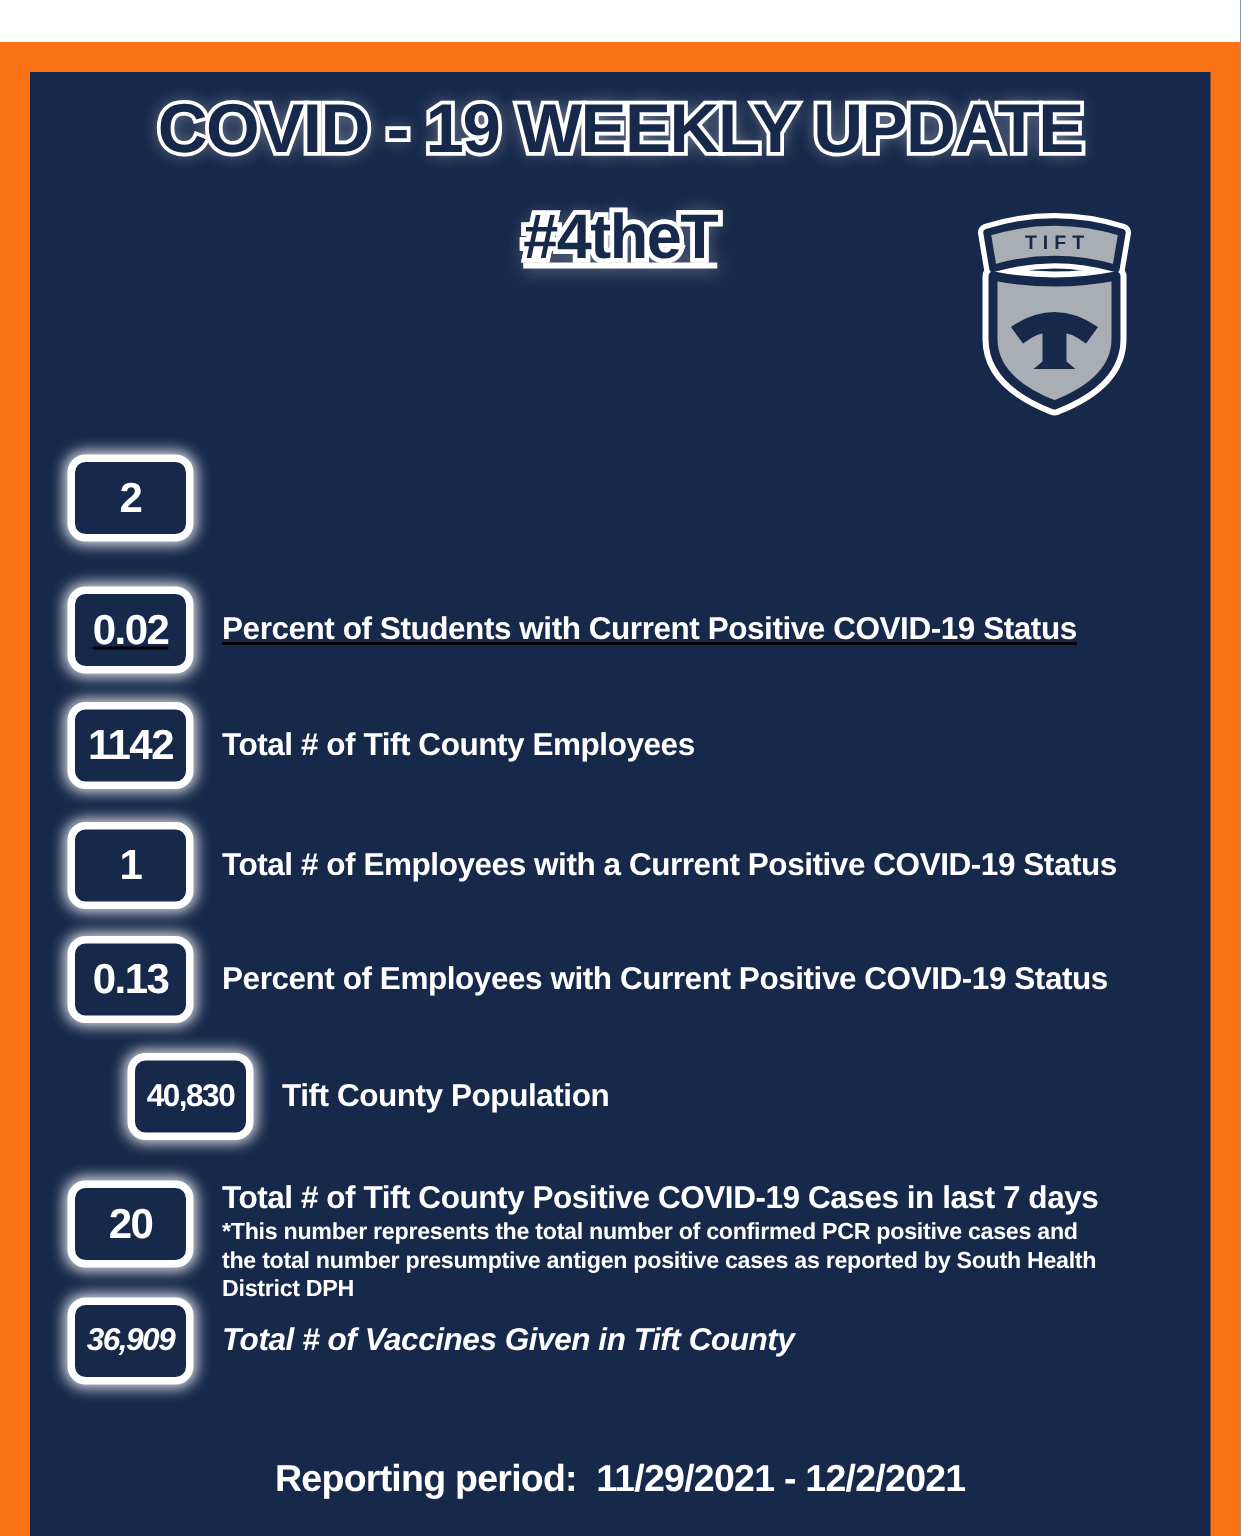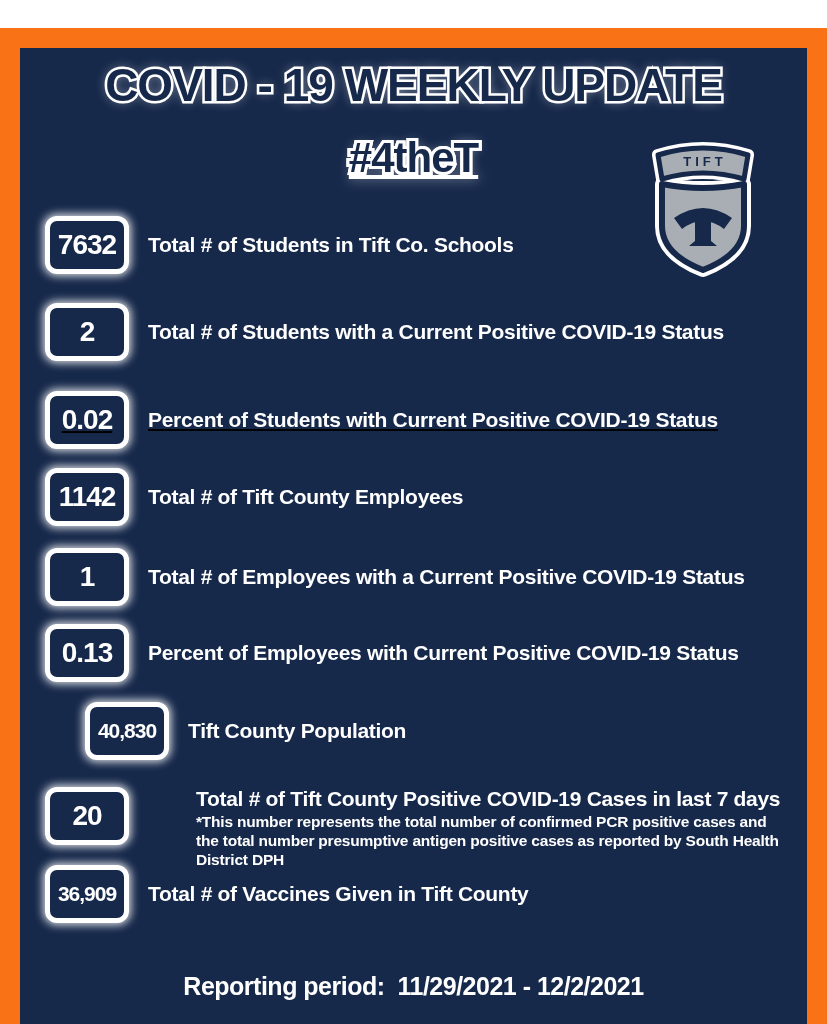--- a/index.html
+++ b/index.html
@@ -35,21 +35,21 @@
   .subtitle { top: 86px; font-size: 42px; text-decoration: underline; -webkit-text-stroke: 6px #ffffff; }
 
   
   .logo { position: absolute; left: 626px; top: 92px; width: 114px; height: 140px; }
 
   
   .row {
     position: absolute; left: 25px;
     display: flex; align-items: center;
   }
-  .row.top-align { align-items: flex-start; gap: 48px; }
+  .row.top-align { align-items: flex-start; }
 
   .numbox {
     flex: 0 0 auto;
     width: 74px; height: 48px;
     background: #17294b;
     border: 5px solid #ffffff;
     border-radius: 12px;
     box-shadow: 0 0 9px 2px rgba(255,255,255,0.85);
     display: flex; align-items: center; justify-content: center;
   }
@@ -72,21 +72,21 @@
   .footnote {
     color: #ffffff; font-weight: bold;
     font-size: 15.5px; letter-spacing: -0.2px;
     line-height: 1.22;
     max-width: 585px;
     margin-top: 2px;
   }
 
   .r1 { top: 168px; } .r2 { top: 255px; } .r3 { top: 343px; text-decoration: underline; }
   .r4 { top: 420px; } .r5 { top: 500px; } .r6 { top: 576px; }
-  .r7 { top: 654px; padding-left: 40px; } .r8 { top: 739px; } .r9 { top: 817px; }
+  .r7 { top: 654px; padding-left: 40px; } .r8 { top: 739px; } .r9 { top: 817px; font-style: italic; }
 
   .footer {
     position: absolute; left: 0; right: 0; top: 924px;
     text-align: center;
     color: #ffffff; font-weight: bold;
     font-size: 25px; letter-spacing: -0.5px;
     white-space: pre-wrap;
   }
 </style>
 </head>
@@ -109,32 +109,25 @@
         <path d="M12,15 Q57,1 102,15 L98,39 Q57,27 16,39 Z" fill="#a8aeb4" stroke="#17294b" stroke-width="5" stroke-linejoin="round"></path>
         <text x="59" y="26" text-anchor="middle" font-family="Liberation Sans, sans-serif" font-size="13" font-weight="bold" letter-spacing="4" fill="#17294b">TIFT</text>
 
         <g>
           <path d="M28,78 Q57,58 86,78 L78,89 Q57,73 36,89 Z" fill="#17294b"></path>
           <path d="M49,80 L65,80 L65,101 L71,106 L43,106 L49,101 Z" fill="#17294b"></path>
         </g>
       </svg>
     </div>
 
-    <div class="row r1">
-      <div class="numbox">
-        <span class="num">7632</span>
-      </div>
-      <div class="label">Total # of Students in Tift Co. Schools</div>
-    </div>
 
     <div class="row r2">
       <div class="numbox">
         <span class="num">2</span>
       </div>
-      <div class="label">Total # of Students with a Current Positive COVID-19 Status</div>
     </div>
 
     <div class="row r3">
       <div class="numbox">
         <span class="num">0.02</span>
       </div>
       <div class="label">Percent of Students with Current Positive COVID-19 Status</div>
     </div>
 
     <div class="row r4">

